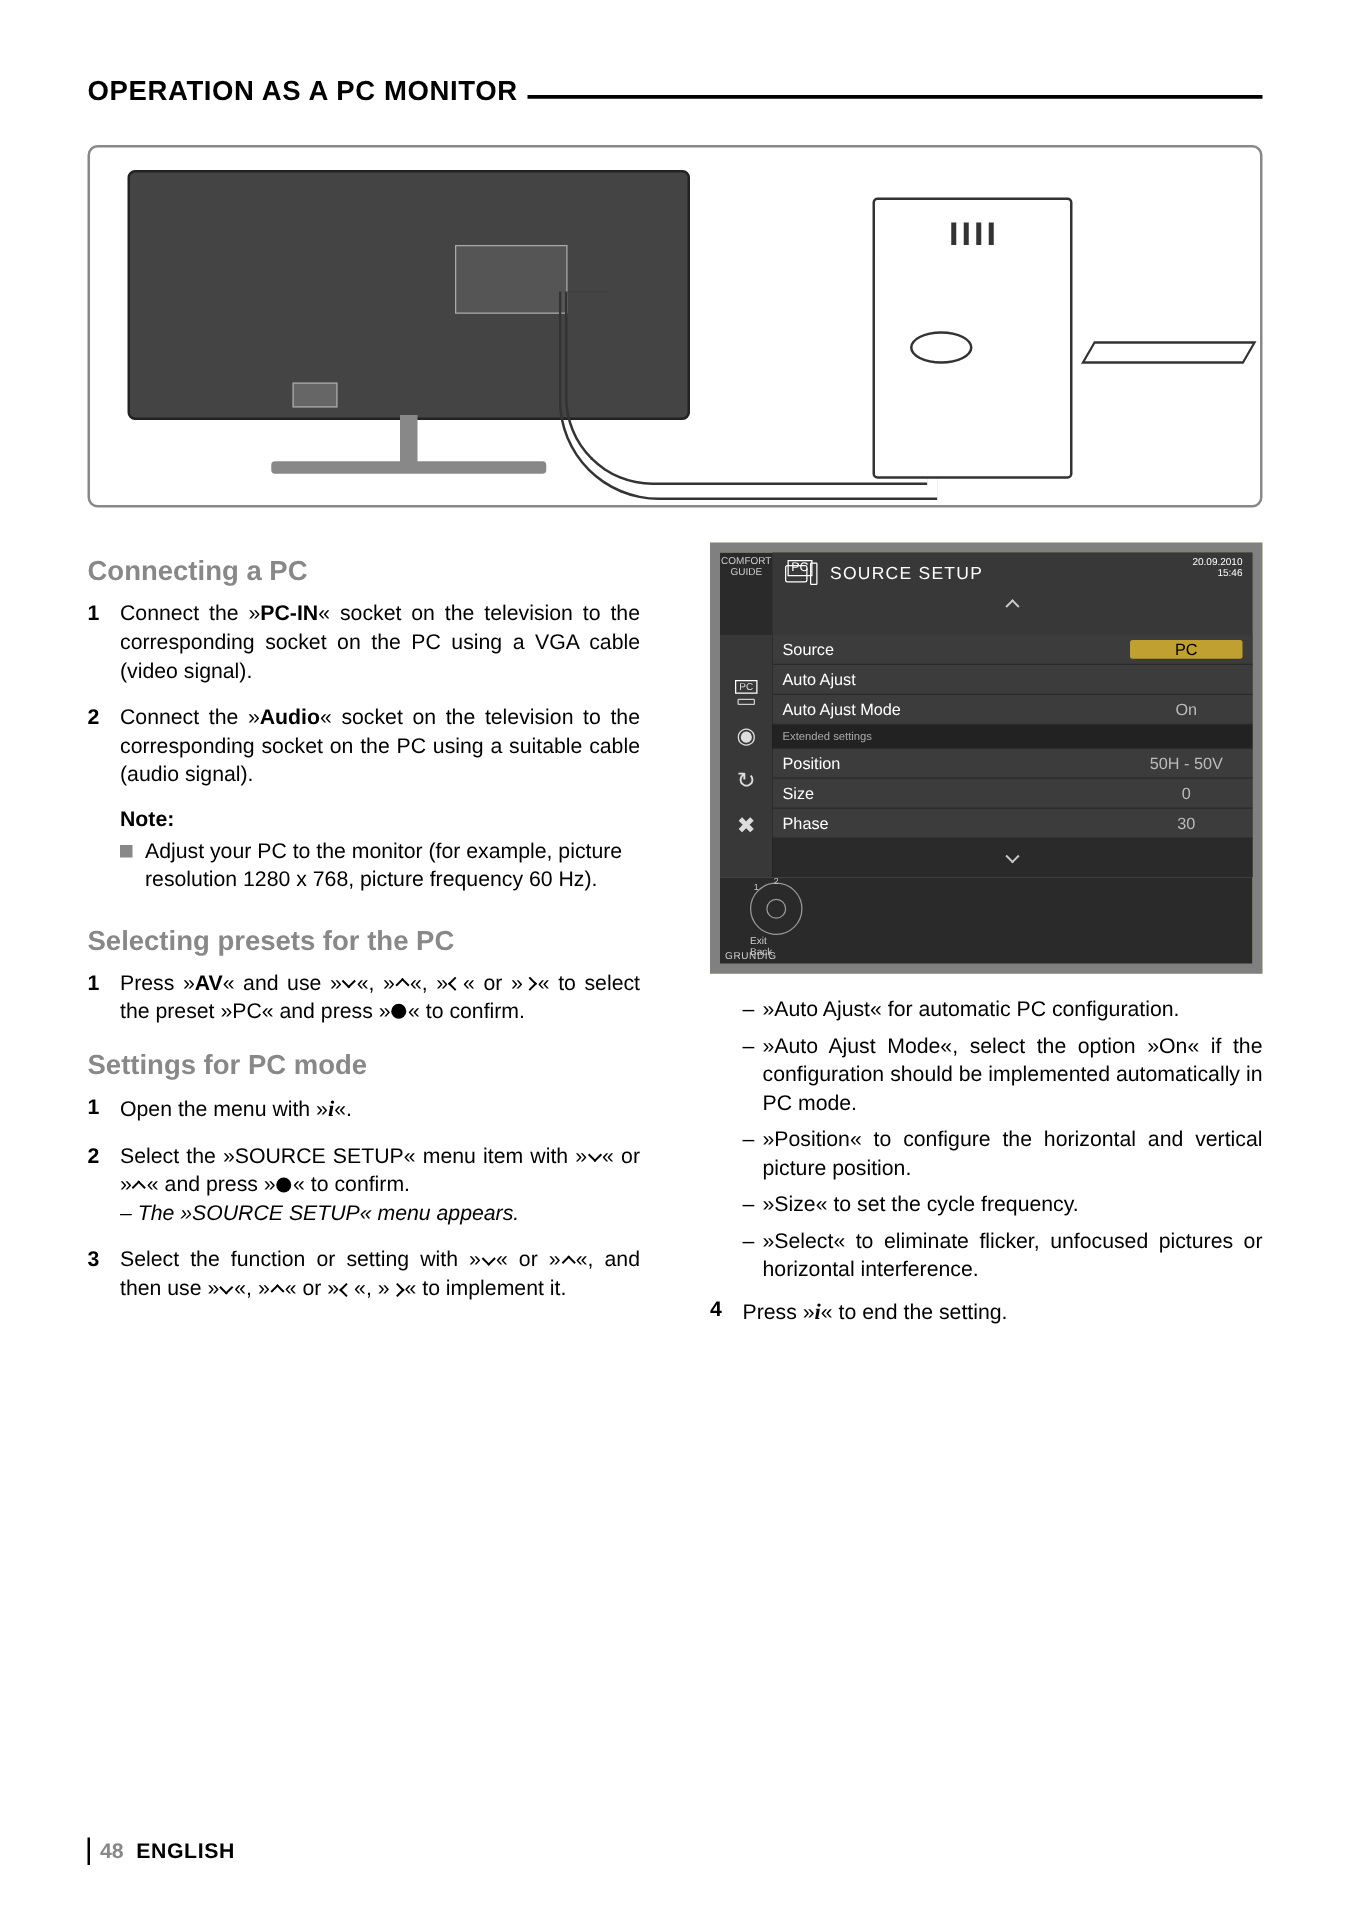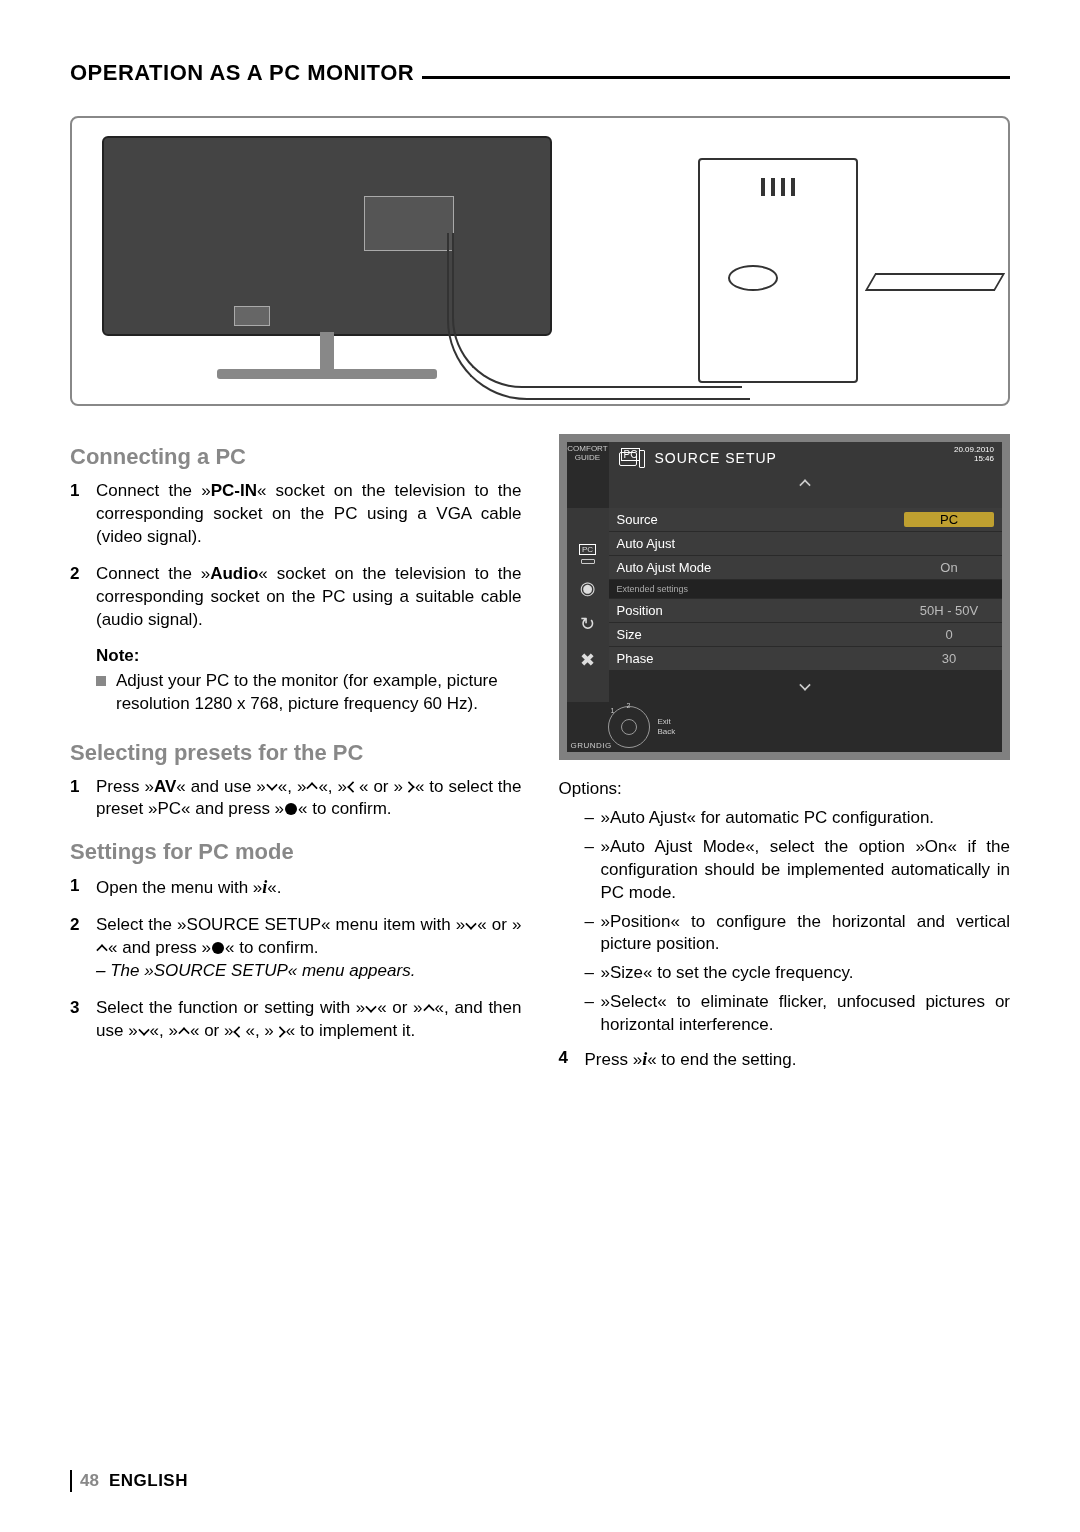--- a/index.html
+++ b/index.html
@@ -119,21 +119,21 @@
     position: absolute;
     left: 375px; top: 115px;
     width: 303px; height: 167px;
     border: 2px solid #333;
     border-top: none;
     border-right: none;
     border-radius: 0 0 0 80px;
   }
   .columns {
     display: flex;
-    gap: 37px;
+    gap: 56px;
   }
   .col { flex: 1; }
   h2 {
     font-size: 22px;
     font-weight: bold;
     color: #888;
     margin-top: 10px;
     margin-bottom: 10px;
   }
   .step {
@@ -277,26 +277,26 @@
     background: #3c3c3c;
     border-bottom: 1px solid #2a2a2a;
     font-size: 13px;
   }
   .osd-row .k { flex: 1; }
   .osd-row .v { width: 90px; text-align: center; color: #bbb; }
   .osd-row.sel .v { background: #bfa030; color: #000; border-radius: 2px; }
   .osd-row.extHdr { font-size: 9px; color: #aaa; background: #222; }
   .osd-bottom {
     display: flex;
-    align-items: center;
-    padding: 4px 8px 4px 41px;
+    padding: 4px 8px 4px 24px;
     position: relative;
     font-size: 8px;
     color: #ccc;
     background: #2a2a2a;
+    flex-direction: column;
   }
   .osd-brand {
     position: absolute;
     left: 4px; bottom: 2px;
     font-size: 8px;
     letter-spacing: 0.5px;
   }
   .nav-circle {
     width: 42px; height: 42px;
     border: 1px solid #999;
@@ -478,21 +478,20 @@
           <span style="position:absolute;left:18px;top:-5px;font-size:7px;">2</span>
         </div>
         <div style="line-height:1.2;">
           <span>Exit</span><br><span>Back</span>
         </div>
         <div class="osd-brand">GRUNDIG</div>
       </div>
     </div>
 
     <div class="options-list">
-      <div style="margin-bottom:6px;">Options:</div>
       <div class="opt">
           <span class="dash">–</span>
           <span>»Auto Ajust« for automatic PC configuration.</span>
         </div>
       <div class="opt">
           <span class="dash">–</span>
           <span>»Auto Ajust Mode«, select the option »On« if the configuration should be implemented automatically in PC mode.</span>
         </div>
       <div class="opt">
           <span class="dash">–</span>

